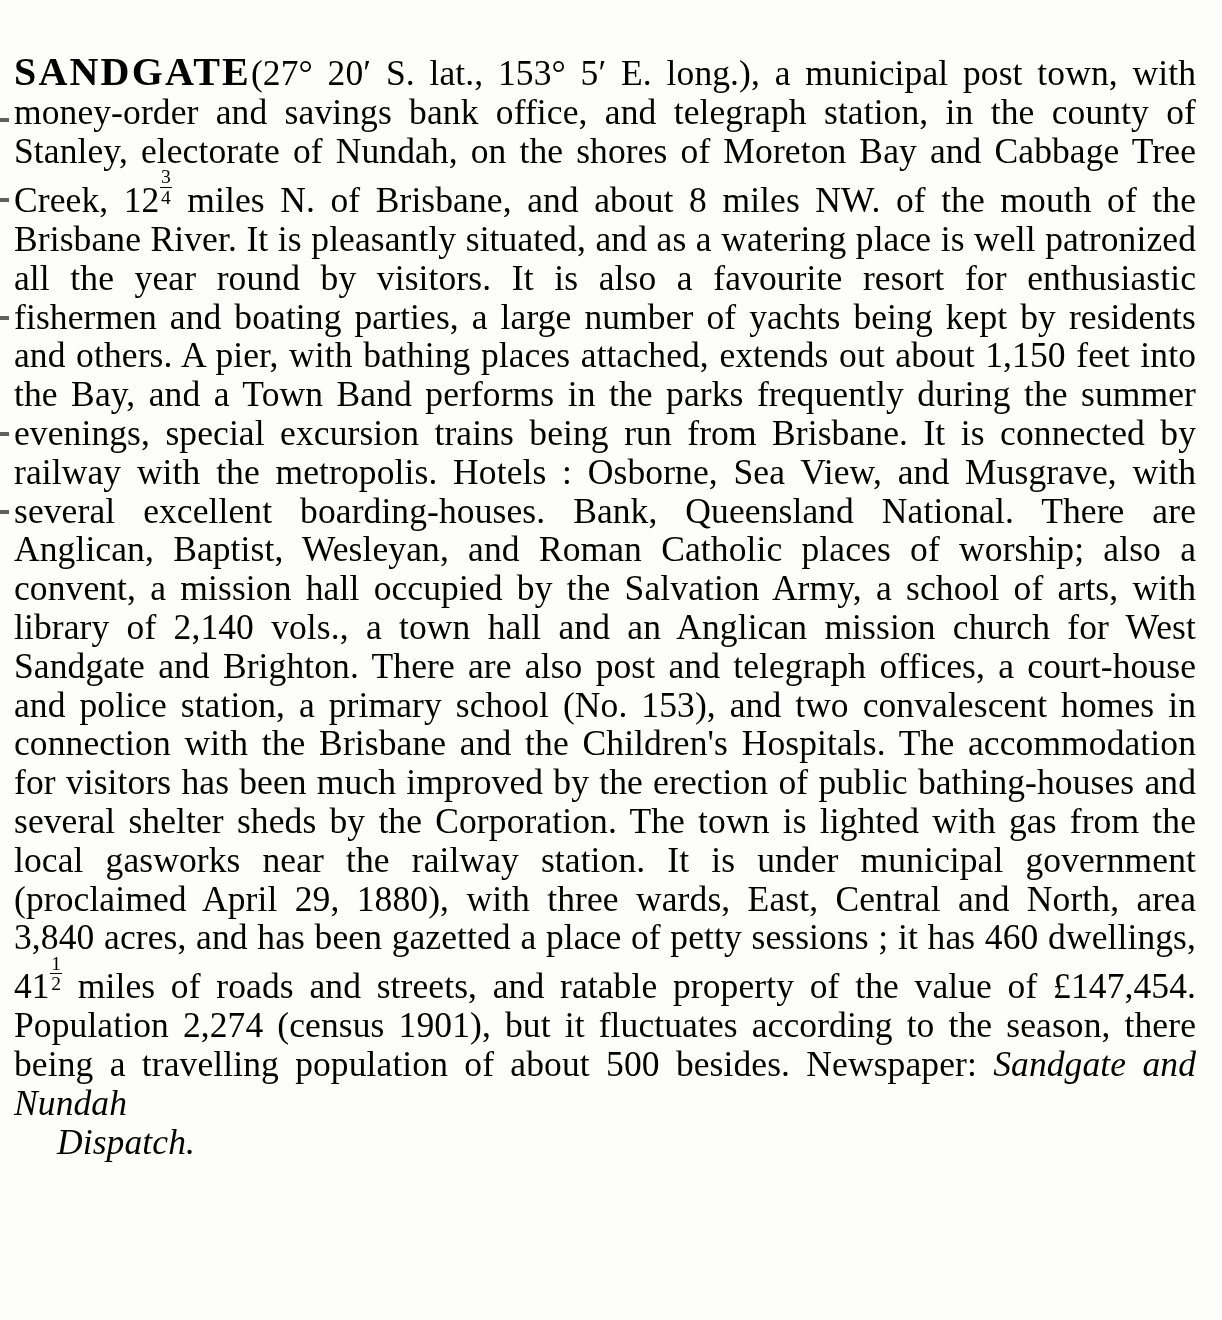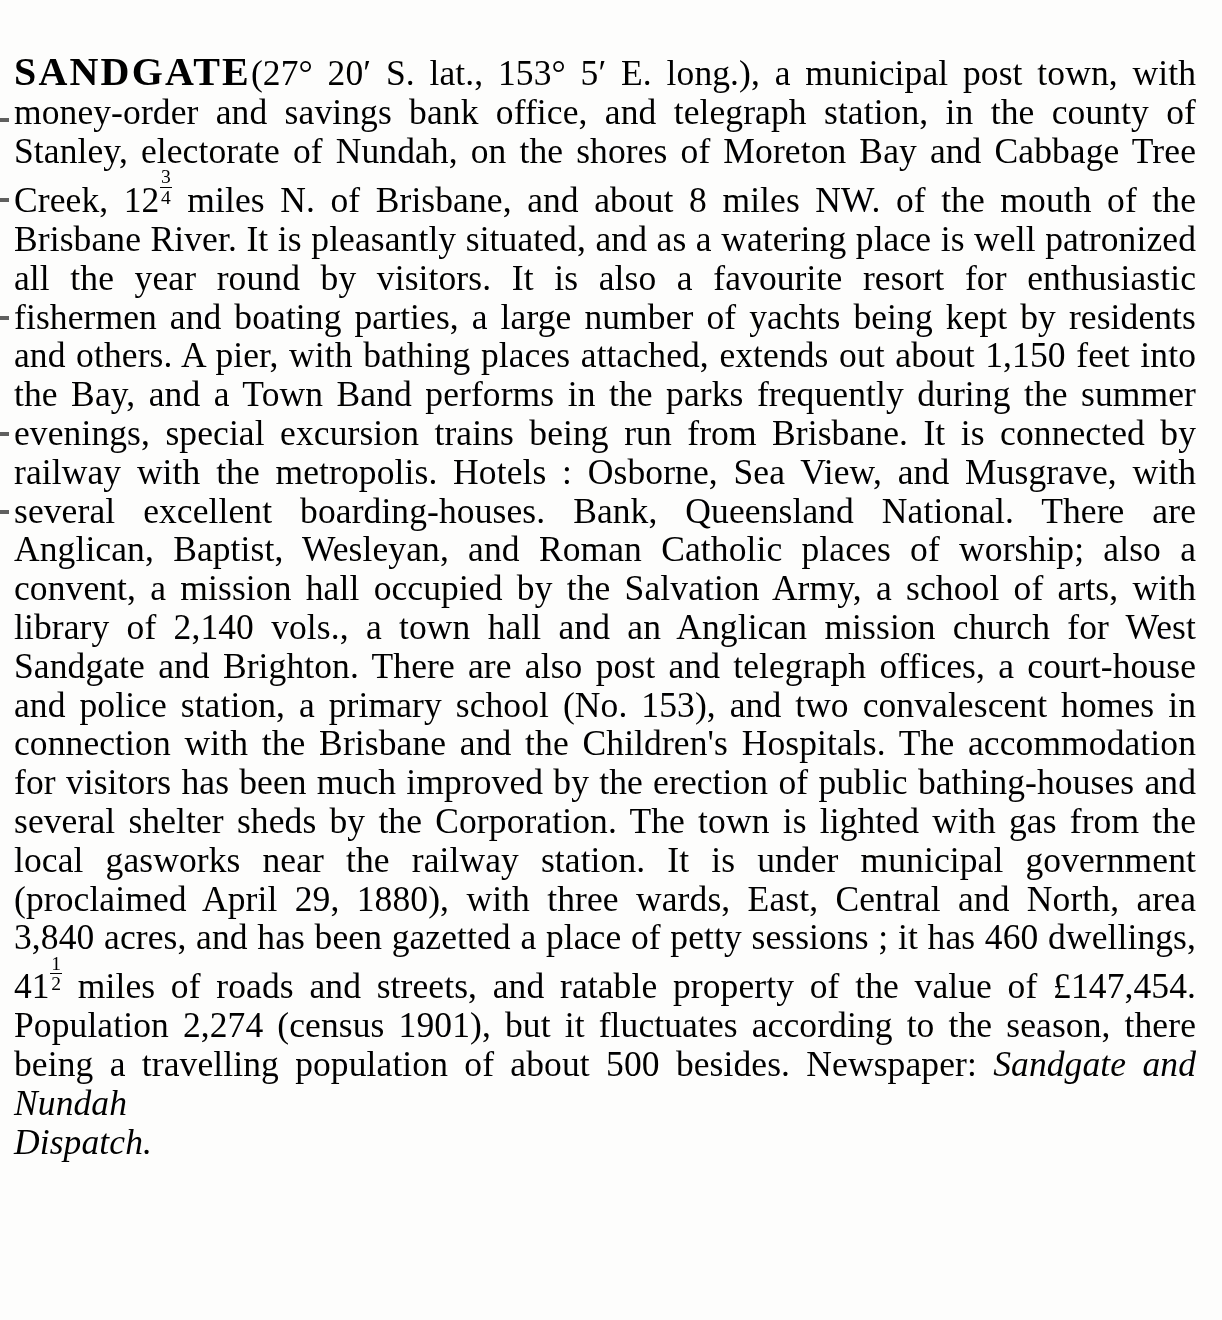--- a/index.html
+++ b/index.html
@@ -62,20 +62,21 @@
     display: block;
     border-bottom: 1px solid #000;
     padding: 0 1px;
   }
   .frac .den {
     display: block;
     padding: 0 1px;
   }
   .lastline {
     display: block;
+    margin-left: 43px;
   }
 </style>
 </head>
 <body>
 
 <div class="page">
 
   <div class="gutter-mark" style="top:118px;"></div>
   <div class="gutter-mark" style="top:198px;"></div>
   <div class="gutter-mark" style="top:316px;"></div>

